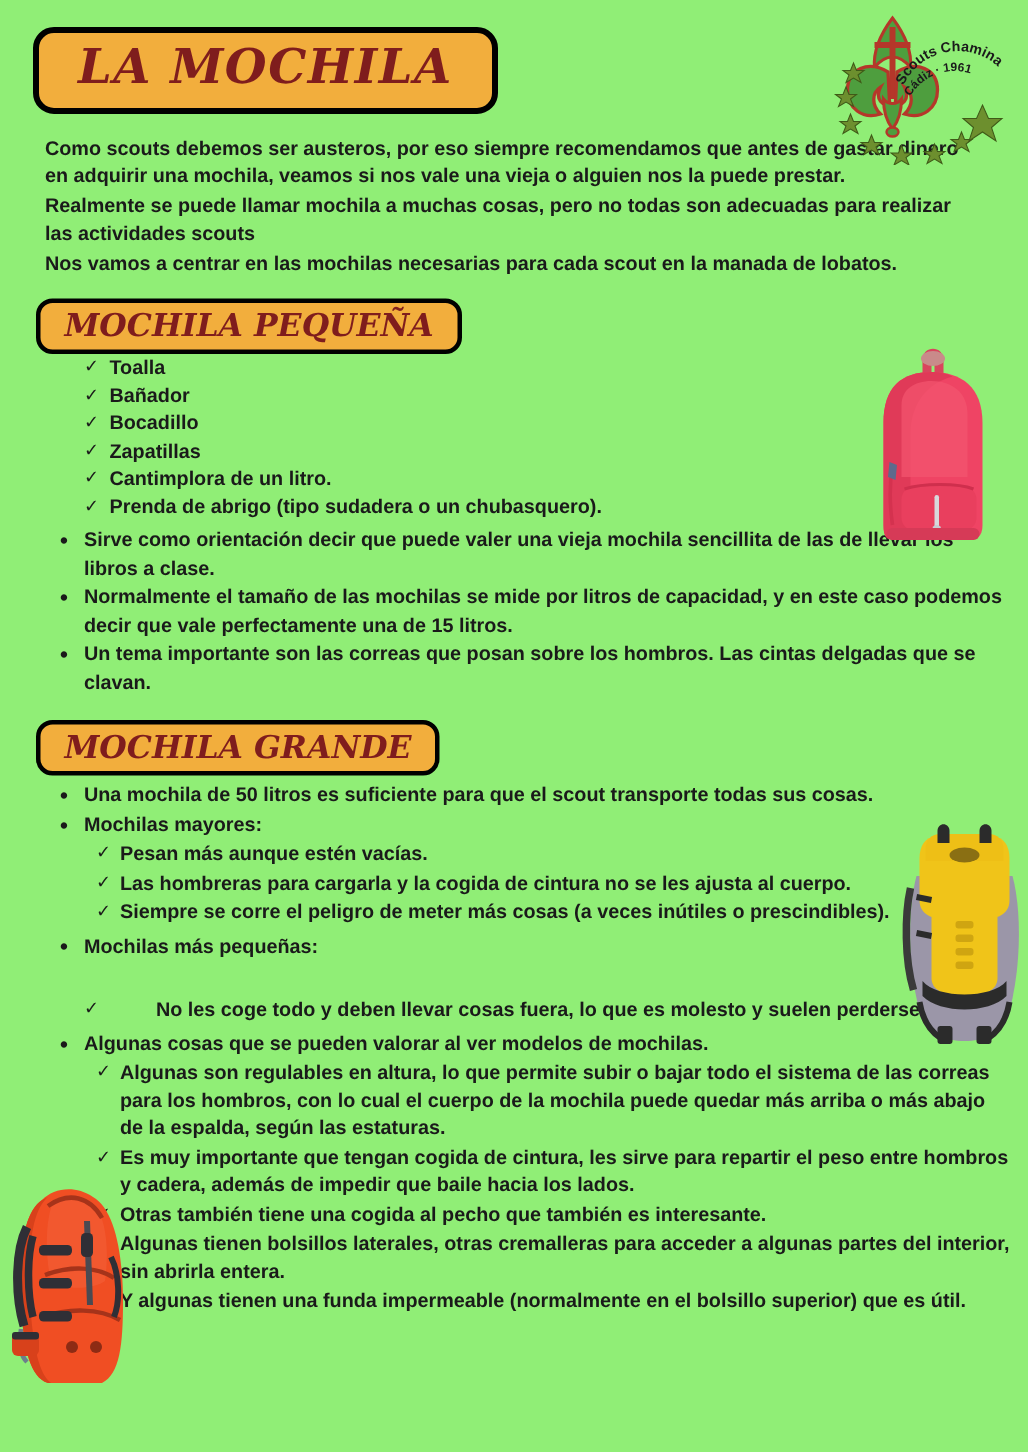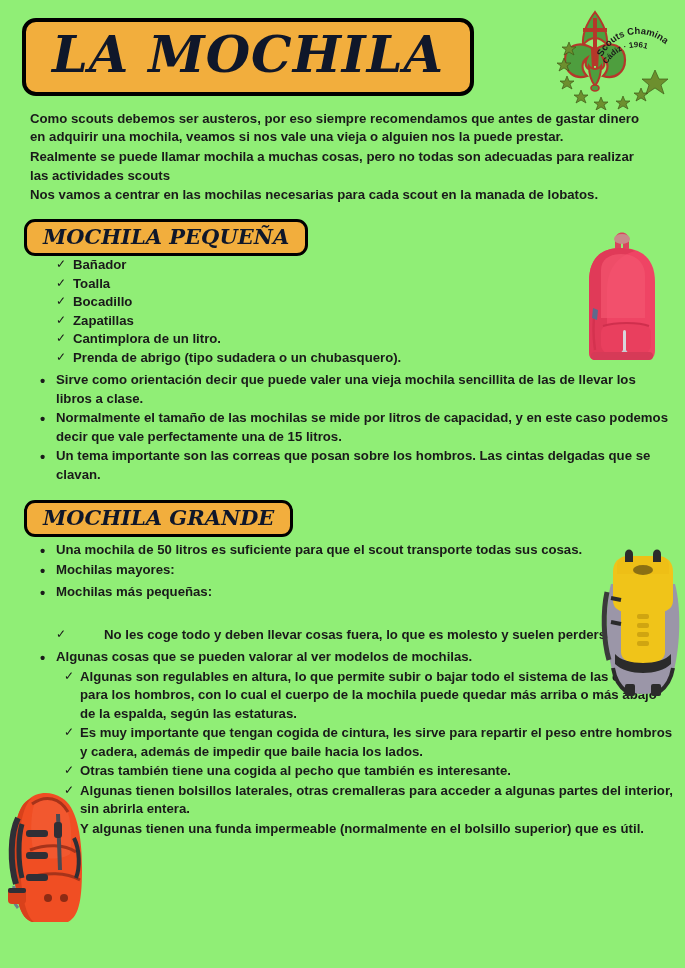--- a/index.html
+++ b/index.html
@@ -30,41 +30,41 @@
     background: #f2ae3d;
     border: 4px solid #000000;
     border-radius: 14px;
     padding: 6px 26px 10px 26px;
     margin: 18px 0 0 10px;
   }
   .title-box .title-text {
     font-family: "DejaVu Serif", serif;
     font-style: italic;
     font-weight: bold;
-    font-size: 51px;
+    font-size: 32px;
     line-height: 1.05;
     letter-spacing: 1px;
-    color: #0f172a;
+    color: #7f1d1d;
     white-space: nowrap;
   }
   .section-box {
     display: inline-block;
     background: #f2ae3d;
     border: 3px solid #000000;
     border-radius: 11px;
     padding: 2px 16px 4px 16px;
     margin: 0 0 0 12px;
   }
   .section-box .section-text {
     font-family: "DejaVu Serif", serif;
     font-style: italic;
     font-weight: bold;
     font-size: 21px;
     line-height: 1.2;
-    color: #0f172a;
+    color: #7f1d1d;
     white-space: nowrap;
   }
 
   
   .logo {
     position: absolute;
     top: 6px;
     right: 10px;
     width: 120px;
     height: 104px;
@@ -209,22 +209,22 @@
     <p>Nos vamos a centrar en las mochilas necesarias para cada scout en la manada de lobatos.</p>
   </div>
 
   
   <div class="sec-small">
     <div class="section-box">
       <div class="section-text">MOCHILA PEQUEÑA</div>
     </div>
 
     <ul class="lvl2">
+      <li>Toalla</li>
       <li>Bañador</li>
-      <li>Toalla</li>
       <li>Bocadillo</li>
       <li>Zapatillas</li>
       <li>Cantimplora de un litro.</li>
       <li>Prenda de abrigo (tipo sudadera o un chubasquero).</li>
     </ul>
     <ul class="lvl1">
       <li>Sirve como orientación decir que puede valer una vieja mochila sencillita de las de llevar los libros a clase.</li>
       <li>Normalmente el tamaño de las mochilas se mide por litros de capacidad, y en este caso podemos decir que vale perfectamente una de 15 litros.</li>
       <li>Un tema importante son las correas que posan sobre los hombros. Las cintas delgadas que se clavan.</li>
     </ul>
@@ -232,20 +232,25 @@
 
   
   <div class="sec-big">
     <div class="section-box">
       <div class="section-text">MOCHILA GRANDE</div>
     </div>
 
     <ul class="lvl1 grande-list">
       <li>Una mochila de 50 litros es suficiente para que el scout transporte todas sus cosas.</li>
       <li>Mochilas mayores:</li>
+    </ul>
+    <ul class="checks">
+      <li>Pesan más aunque estén vacías.</li>
+      <li>Las hombreras para cargarla y la cogida de cintura no se les ajusta al cuerpo.</li>
+      <li>Siempre se corre el peligro de meter más cosas (a veces inútiles o prescindibles).</li>
     </ul>
     <ul class="lvl1 grande-list">
       <li>Mochilas más pequeñas:</li>
     </ul>
     <ul class="lvl2">
       <li class="wide-gap">No les coge todo y deben llevar cosas fuera, lo que es molesto y suelen perderse cosas.</li>
     </ul>
     <ul class="lvl1 grande-list">
       <li>Algunas cosas que se pueden valorar al ver modelos de mochilas.</li>
     </ul>

